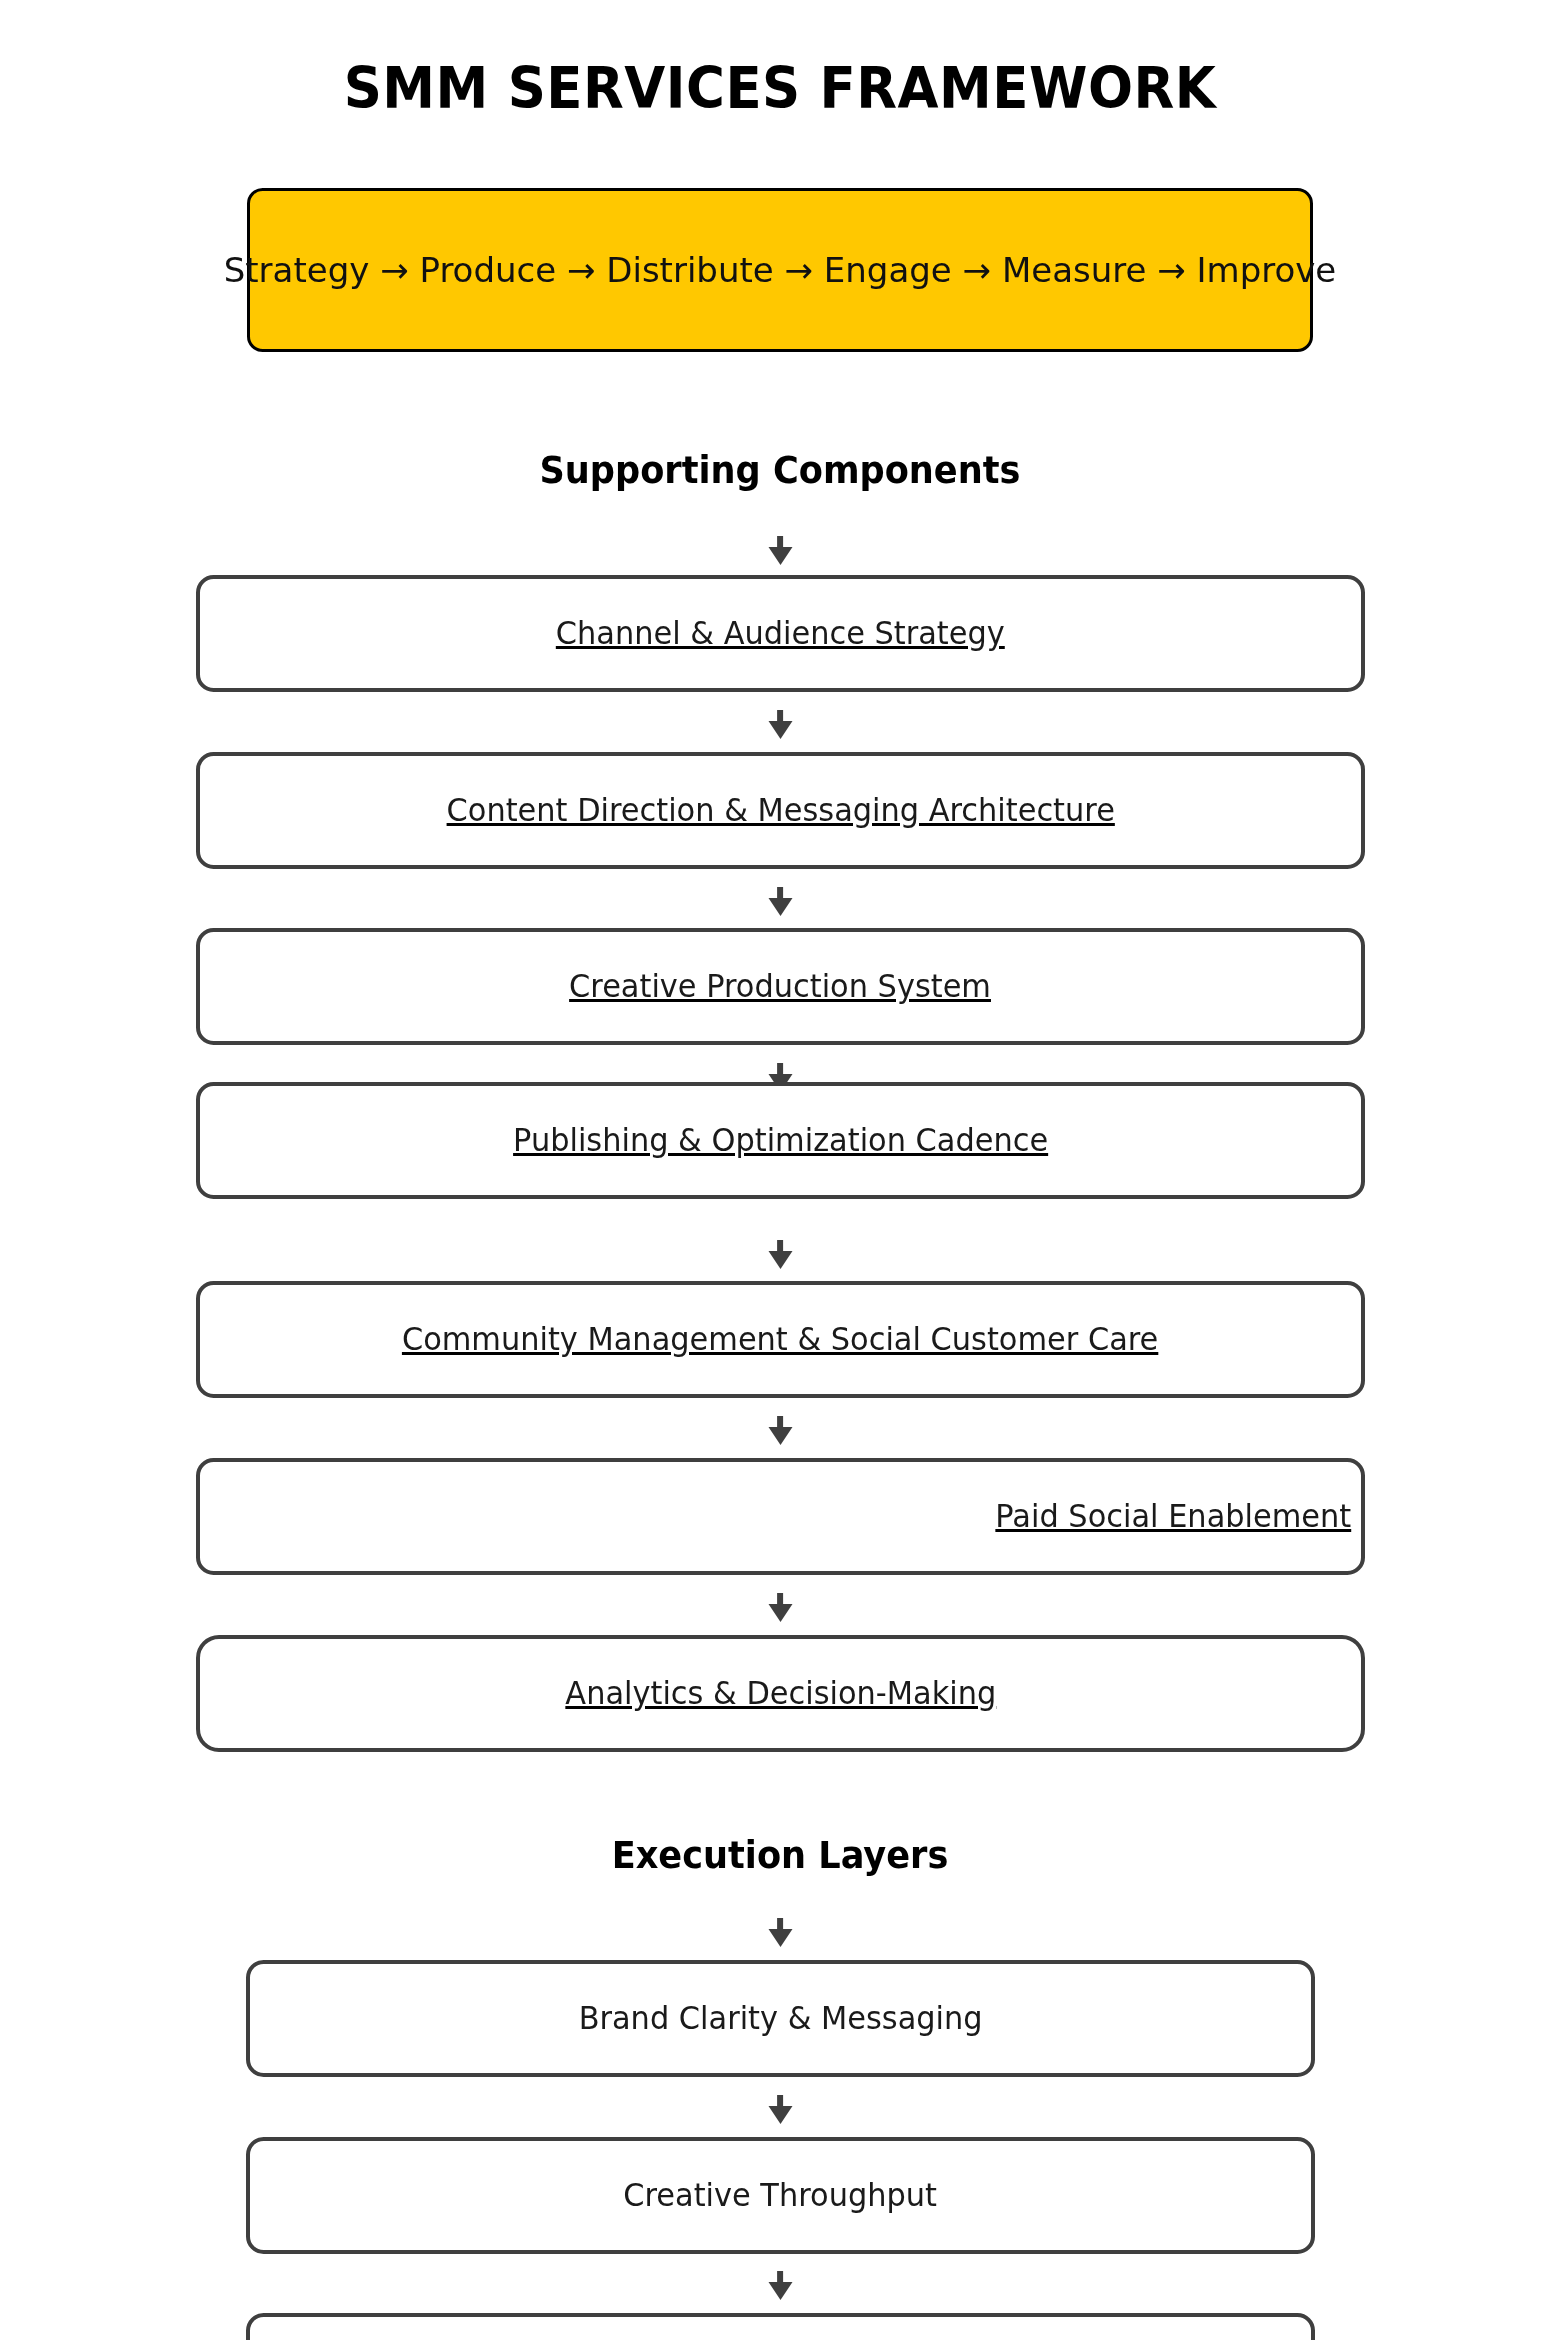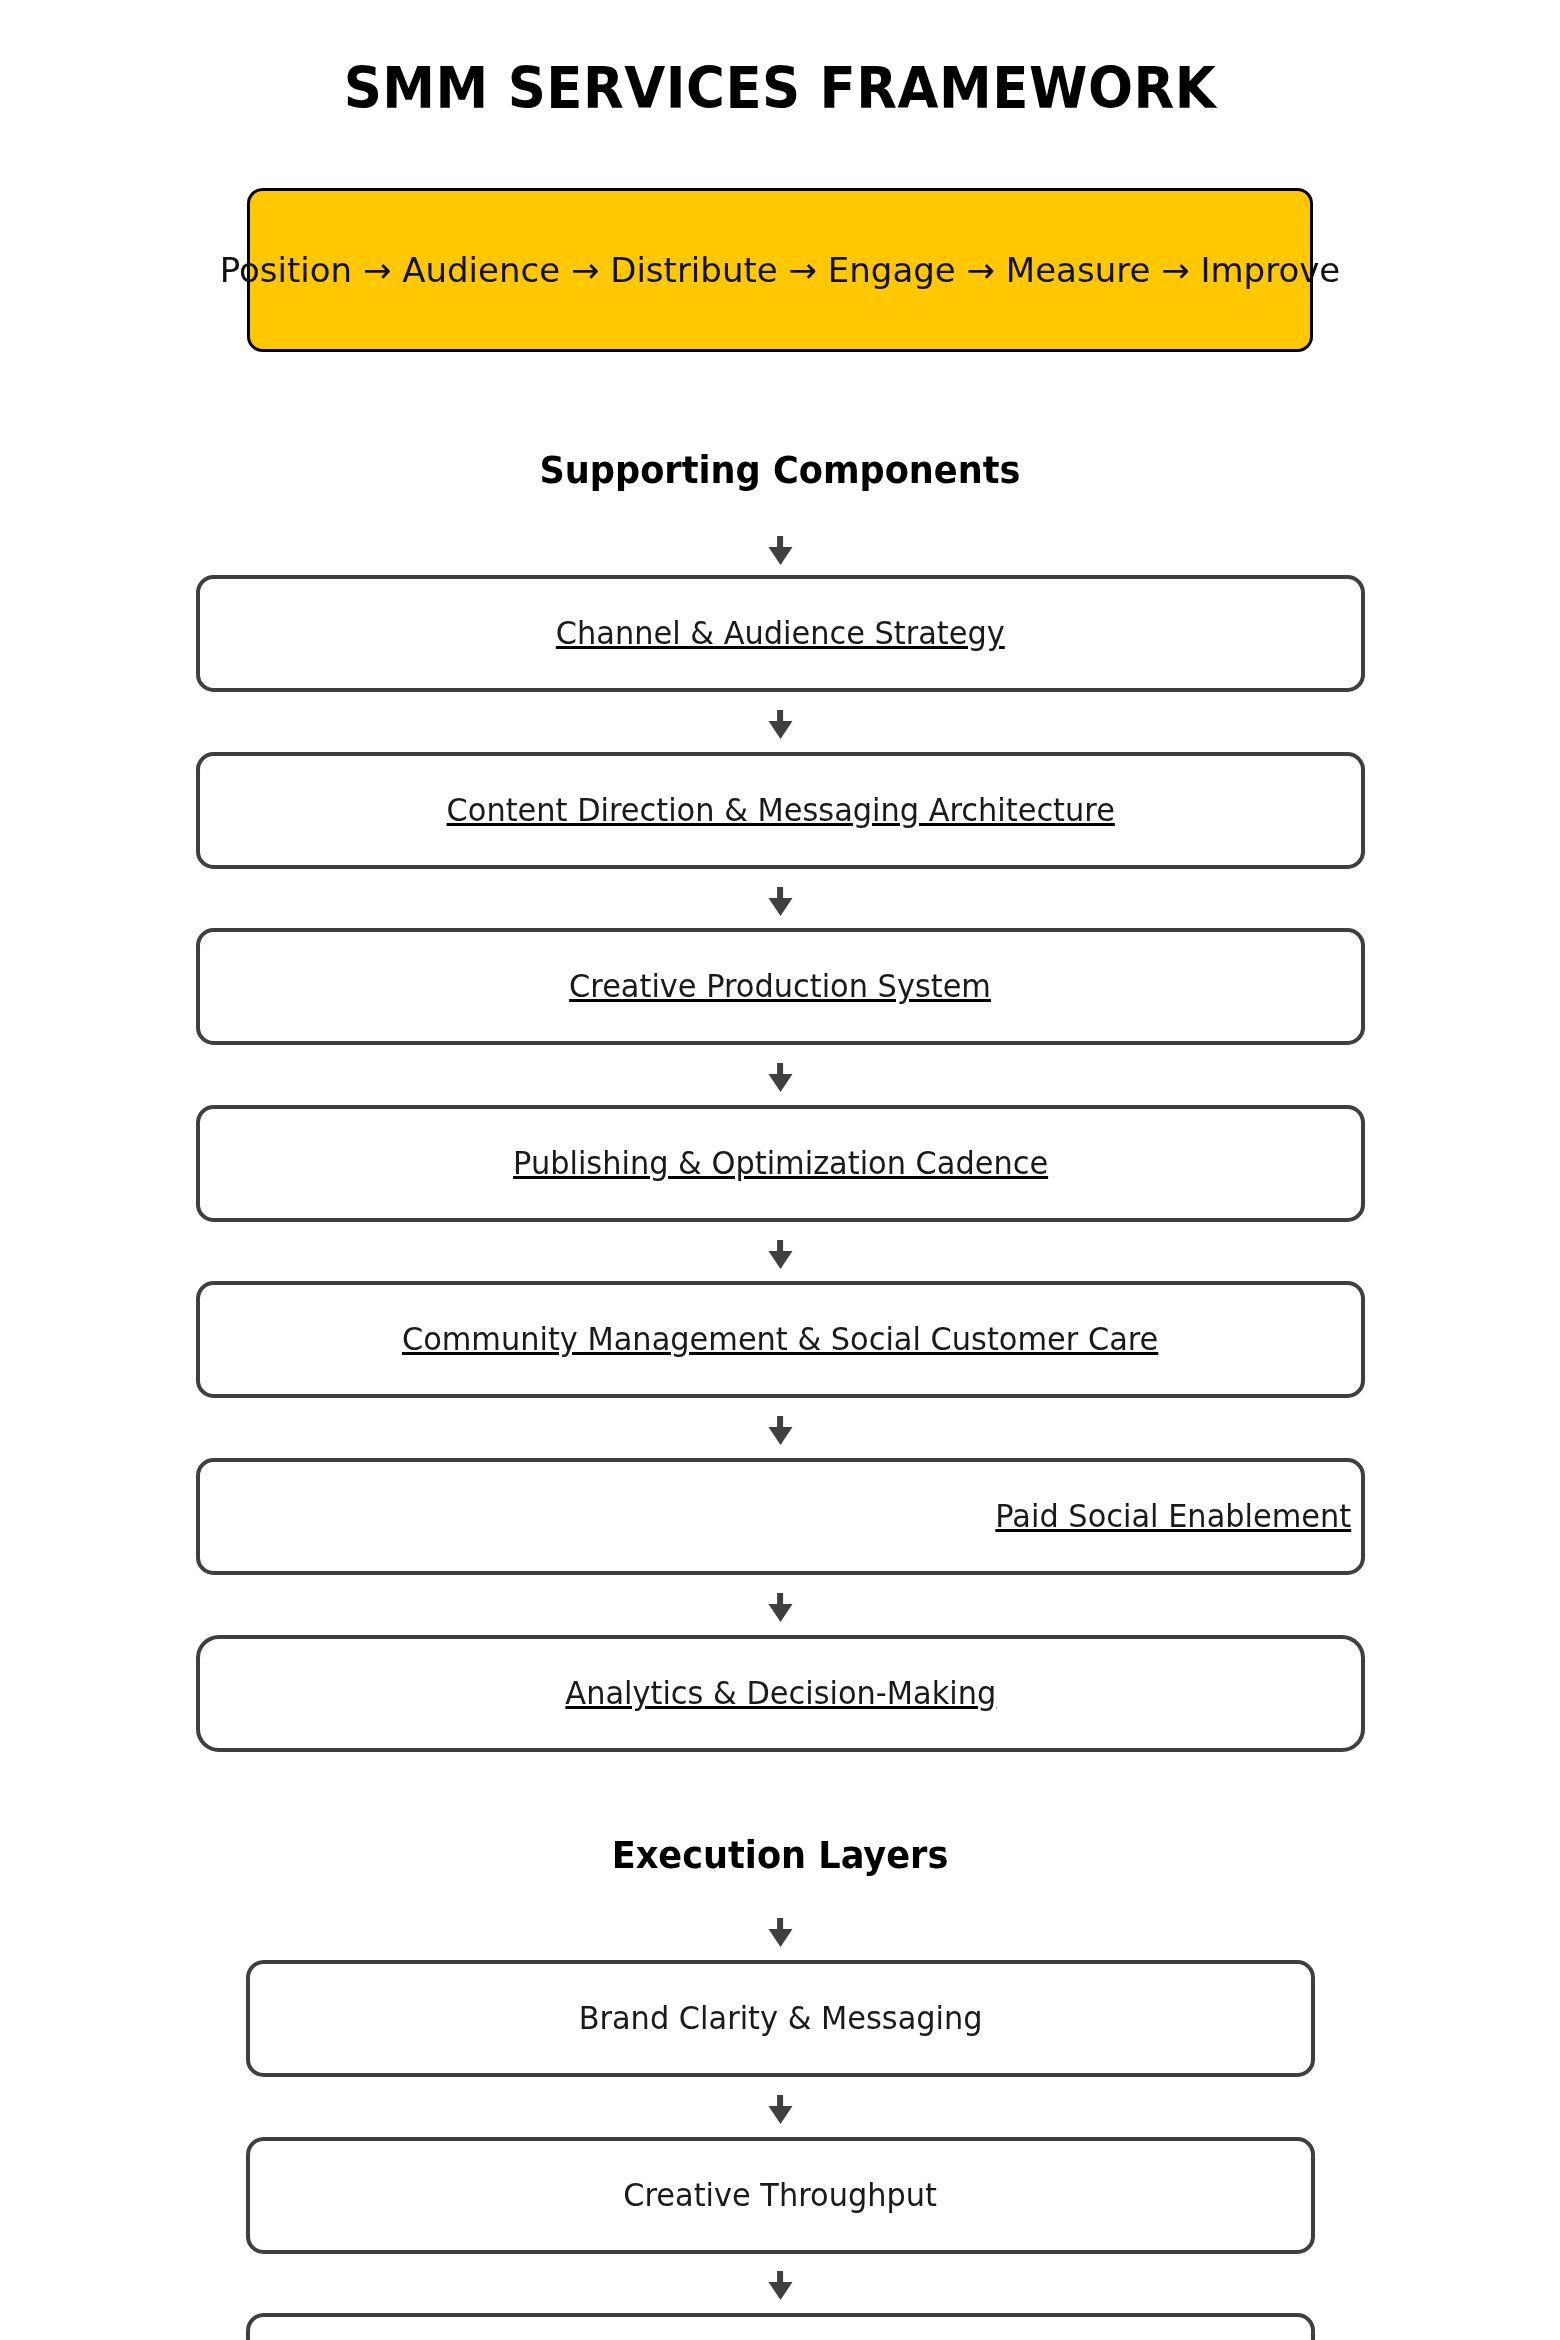--- a/index.html
+++ b/index.html
@@ -143,21 +143,21 @@
   }
 </style>
 </head>
 <body>
 
 <div id="page">
 
   <div class="page-title">SMM SERVICES FRAMEWORK</div>
 
   <div class="hero-band"></div>
-  <div class="hero-flow-text">Position → Audience → Distribute → Engage → Measure → Improve</div>
+  <div class="hero-flow-text">Strategy → Produce → Distribute → Engage → Measure → Improve</div>
 
   <div class="section-heading" id="heading-supporting">Supporting Components</div>
 
   <div class="flow-arrow" style="top:536px;">
     <span class="stem"></span>
     <span class="head"></span>
   </div>
   <div class="node-box wide" style="top:575px;">
     <span class="node-label">Channel &amp; Audience Strategy</span>
   </div>
@@ -175,21 +175,21 @@
     <span class="head"></span>
   </div>
   <div class="node-box wide" style="top:928px;">
     <span class="node-label">Creative Production System</span>
   </div>
 
   <div class="flow-arrow" style="top:1063px;">
     <span class="stem"></span>
     <span class="head"></span>
   </div>
-  <div class="node-box wide" style="top:1105px;">
+  <div class="node-box wide" style="top:1082px;">
     <span class="node-label">Publishing &amp; Optimization Cadence</span>
   </div>
 
   <div class="flow-arrow" style="top:1240px;">
     <span class="stem"></span>
     <span class="head"></span>
   </div>
   <div class="node-box wide" style="top:1281px;justify-content:center;">
     <span class="node-label">Community Management &amp; Social Customer Care</span>
   </div>

